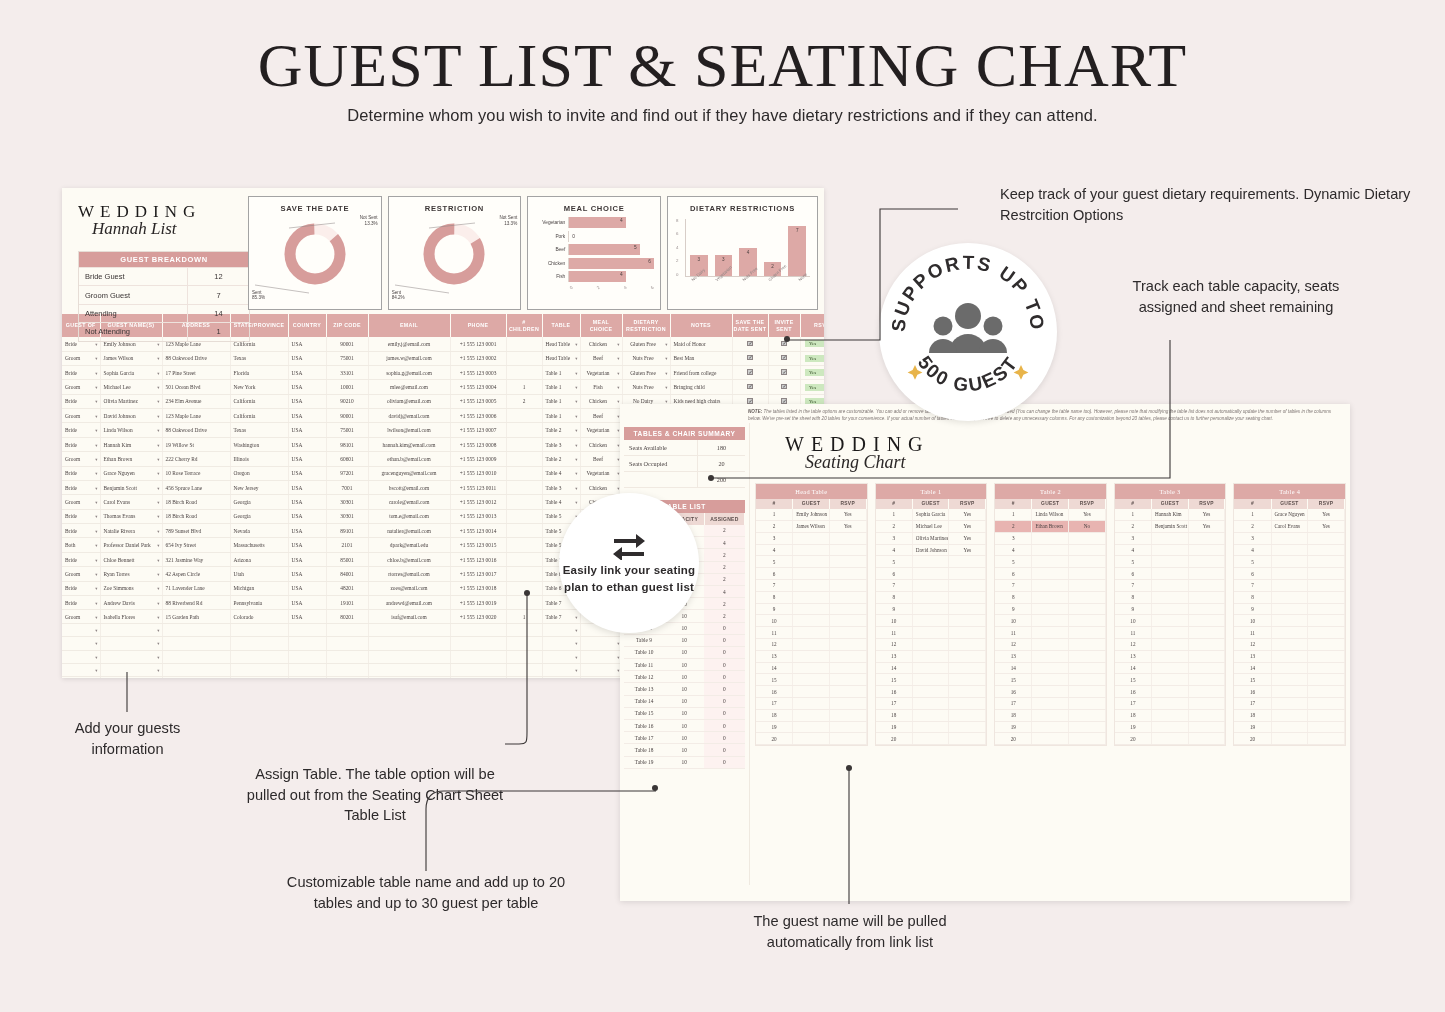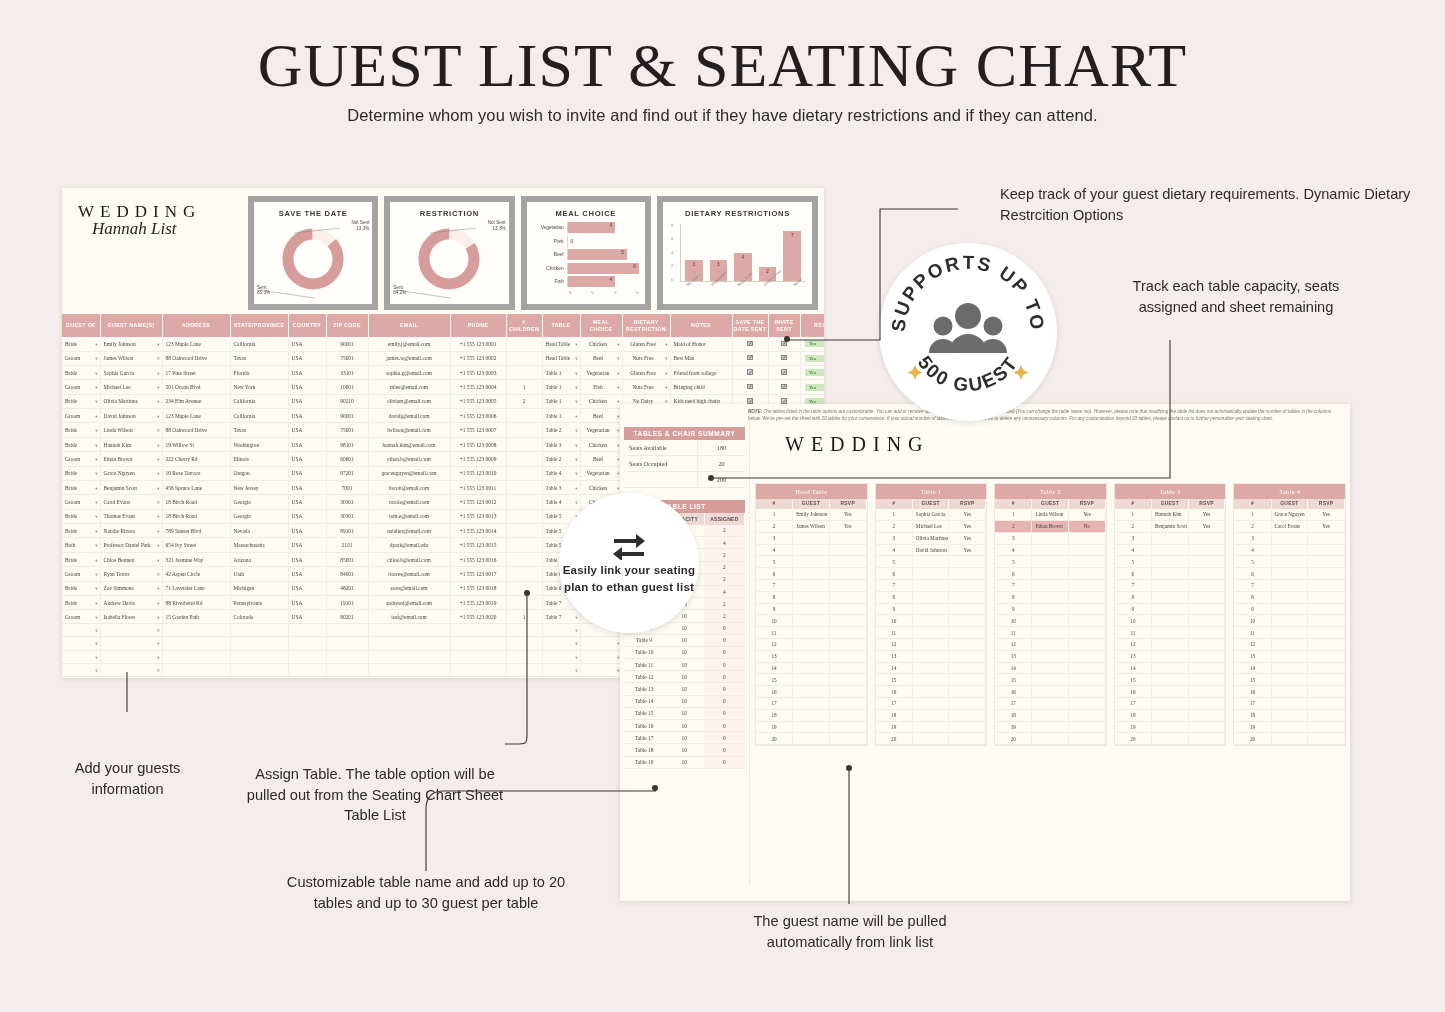--- a/index.html
+++ b/index.html
@@ -49,21 +49,21 @@
   .breakdown{ margin-top:12px; width:172px; border:1px solid #e6ddd6;}
   .bd-head{
     background:#d79d9b; color:#fff; font-size:7.5px; text-align:center;
     letter-spacing:.6px; padding:3px 0; font-weight:bold;
   }
   .bd-row{ display:flex; border-top:1px solid #eee3dd; font-size:7.5px; color:#3a3434;}
   .bd-row .k{ flex:1; padding:4.2px 6px; }
   .bd-row .v{ width:62px; text-align:center; padding:4.2px 0; border-left:1px solid #eee3dd;}
 
   .chartcard{
-    background:#fffefa; border:6px solid #a3a3a3;
+    background:#fffefa; border:1px solid #a3a3a3;
     flex:1; padding:4px 4px 5px; position:relative;
   }
   .chartcard .ct{
     text-align:center; font-size:7.6px; font-weight:bold;
     letter-spacing:.7px; color:#3c3636; margin:3px 0 2px;
   }
   .donut-wrap{ display:flex; justify-content:center; align-items:center; height:78px;}
   .lbl{ position:absolute; font-size:4.6px; color:#4a4444; line-height:1.25;}
 
   .barh{ padding:2px 2px 0 2px;}
@@ -201,20 +201,39 @@
 <div class="page-sub">Determine whom you wish to invite and find out if they have dietary restrictions and if they can attend.</div>
 
 <div class="guest-sheet">
 
   <div class="gs-top">
 
     <div class="brand">
       <div class="brand-wed">WEDDING</div>
       <div class="brand-script">Hannah List</div>
 
+      <div class="breakdown">
+        <div class="bd-head">GUEST BREAKDOWN</div>
+        <div class="bd-row">
+          <span class="k">Bride Guest</span>
+          <span class="v">12</span>
+        </div>
+        <div class="bd-row">
+          <span class="k">Groom Guest</span>
+          <span class="v">7</span>
+        </div>
+        <div class="bd-row">
+          <span class="k">Attending</span>
+          <span class="v">14</span>
+        </div>
+        <div class="bd-row">
+          <span class="k">Not Attending</span>
+          <span class="v">1</span>
+        </div>
+      </div>
     </div>
 
     <div class="chartcard">
       <div class="ct">SAVE THE DATE</div>
       <div class="donut-wrap">
         <svg width="66" height="66" viewBox="0 0 42 42">
           <circle cx="21" cy="21" r="15.9" fill="none" stroke="#fbeeeb" stroke-width="7"></circle>
           <circle cx="21" cy="21" r="15.9" fill="none" stroke="#d79d9b" stroke-width="7" stroke-dasharray="85.3 14.7" stroke-dashoffset="-13.5" transform="rotate(-90 21 21)"></circle>
         </svg>
       </div>
@@ -971,20 +990,21 @@
               <td>10</td>
               <td class="asg">0</td>
             </tr>
           </tbody>
       </table>
     </div>
 
     <div class="seat-right">
       <div class="brand2">
         <div class="b2-wed">WEDDING</div>
+        <div class="b2-script">Seating Chart</div>
       </div>
       <div class="tables-row" id="seatcols">
           <div class="tcol">
             <div class="th">Head Table</div>
             <table class="tt">
               <thead>
                 <tr>
                   <th>#</th>
                   <th>GUEST</th>
                   <th>RSVP</th>
@@ -1595,21 +1615,21 @@
   <path d="M178,6 L100,6 L100,137 L9,137" stroke="#3a3636" stroke-width="1.1" fill="none"></path>
 </svg>
 <div class="dot" style="left:784px; top:336px;"></div>
 
 <div class="anno c" style="left:1105px; top:276px; width:262px;">Track each table capacity, seats assigned and sheet remaining</div>
 <svg class="leader" style="left:706px; top:330px;" width="470" height="160">
   <path d="M464,10 L464,148 L5,148" stroke="#3a3636" stroke-width="1.1" fill="none"></path>
 </svg>
 <div class="dot" style="left:708px; top:475px;"></div>
 
-<div class="anno c" style="left:40px; top:718px; width:175px;margin-top:40px;">Add your guests information</div>
+<div class="anno c" style="left:40px; top:718px; width:175px;">Add your guests information</div>
 <svg class="leader" style="left:124px; top:672px;" width="6" height="42">
   <path d="M3,0 L3,40" stroke="#3a3636" stroke-width="1.1" fill="none"></path>
 </svg>
 
 <div class="anno c" style="left:244px; top:719px; width:262px;margin-top:45px;">Assign Table. The table option will be pulled out from the Seating Chart Sheet Table List</div>
 <svg class="leader" style="left:505px; top:592px;" width="40" height="160">
   <path d="M22,0 L22,140 C22,150 22,152 14,152 L0,152" stroke="#3a3636" stroke-width="1.1" fill="none"></path>
 </svg>
 <div class="dot" style="left:524px; top:590px;"></div>
 

